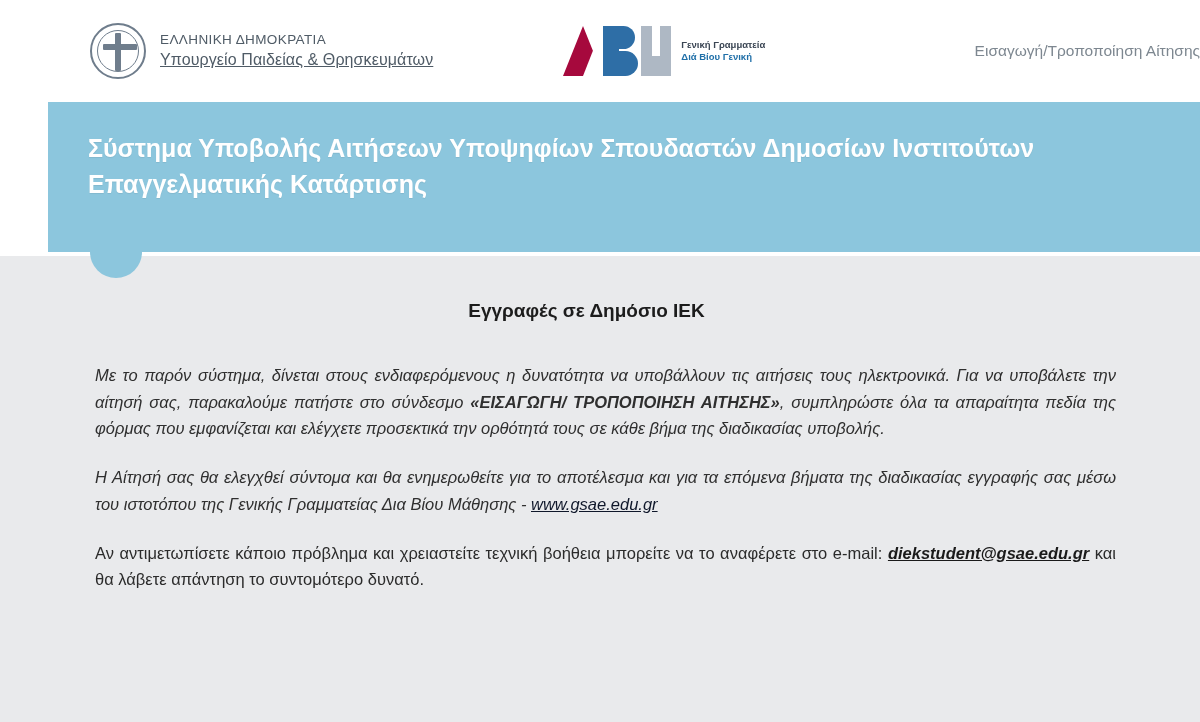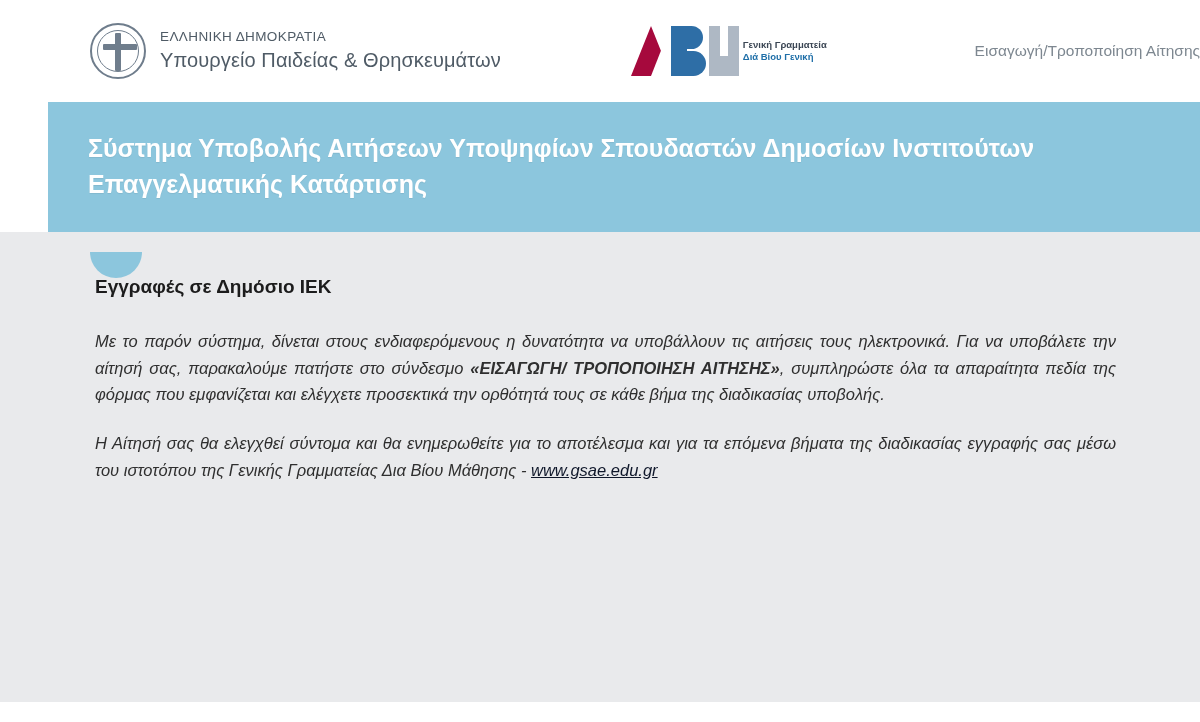--- a/index.html
+++ b/index.html
@@ -70,22 +70,23 @@
   .gov-text {
     margin-left: 14px;
     color: #4f5b66;
     line-height: 1.35;
   }
   .gov-text .line1 {
     font-size: 13.5px;
     letter-spacing: 0.4px;
   }
   .gov-text .line2 {
-    font-size: 20px;
+    font-size: 16px;
     letter-spacing: 0.1px;
+    text-decoration: underline;
   }
 
   
   .abm-logo {
     margin-left: 130px;
     display: flex;
     align-items: center;
   }
   .abm-mark {
     position: relative;
@@ -149,37 +150,38 @@
   }
   .abm-m-cut {
     position: absolute;
     left: 89px;
     top: 4px;
     width: 8px;
     height: 30px;
     background: #ffffff;
   }
   .abm-sub {
+    margin-left: 6px;
     color: #3b4654;
     font-size: 9.5px;
     line-height: 1.3;
     font-weight: bold;
   }
   .abm-sub .s2 { color:#1f6fa8; }
 
   .topbar-right {
     margin-left: auto;
     color: #7d8790;
     font-size: 15.5px;
   }
 
   
   .banner-wrap {
     position: relative;
-    height: 130px;
+    height: 154px;
     background: #ffffff;
   }
   .banner {
     position: absolute;
     left: 48px;
     top: 0;
     right: 0;
     height: 150px;
     background: #8cc6dd;
   }
@@ -209,25 +211,25 @@
   .content {
     position: relative;
     background: #e9eaec;
     height: 470px;
     padding: 0;
   }
   .inner {
     padding: 44px 42px 0 95px;
   }
   .page-heading {
-    text-align: left;
+    text-align: center;
     font-size: 19px;
     font-weight: bold;
     color: #1c1c1c;
-    margin: 0 0 30px 0;
+    margin: 0 0 40px 0;
     padding-right: 80px;
   }
   p.para {
     margin: 0 0 22px 0;
     font-size: 16.5px;
     line-height: 1.62;
     color: #2b2b2b;
     text-align: justify;
     padding-right: 42px;
   }
@@ -301,14 +303,17 @@
 
 
     <p class="para italic">
       <span>Με το παρόν σύστημα, δίνεται στους ενδιαφερόμενους η δυνατότητα να υποβάλλουν τις αιτήσεις τους ηλεκτρονικά. Για να υποβάλετε την αίτησή σας, παρακαλούμε πατήστε στο σύνδεσμο </span><span class="strongital">«ΕΙΣΑΓΩΓΗ/ ΤΡΟΠΟΠΟΙΗΣΗ ΑΙΤΗΣΗΣ»</span><span>, συμπληρώστε όλα τα απαραίτητα πεδία της φόρμας που εμφανίζεται και ελέγχετε προσεκτικά την ορθότητά τους σε κάθε βήμα της διαδικασίας υποβολής.</span>
     </p>
 
     <p class="para italic">
       <span>Η Αίτησή σας θα ελεγχθεί σύντομα και θα ενημερωθείτε για το αποτέλεσμα και για τα επόμενα βήματα της διαδικασίας εγγραφής σας μέσω του ιστοτόπου της Γενικής Γραμματείας Δια Βίου Μάθησης  -  </span><a class="link" href="#">www.gsae.edu.gr</a>
     </p>
 
+    <p class="para">
+      <span>Αν αντιμετωπίσετε κάποιο πρόβλημα και χρειαστείτε τεχνική βοήθεια μπορείτε να το αναφέρετε  στο e-mail: </span><a class="mail" href="#">diekstudent@gsae.edu.gr</a><span> και θα λάβετε απάντηση το συντομότερο δυνατό.</span>
+    </p>
   </div>
 </div>
 
 </body></html>

